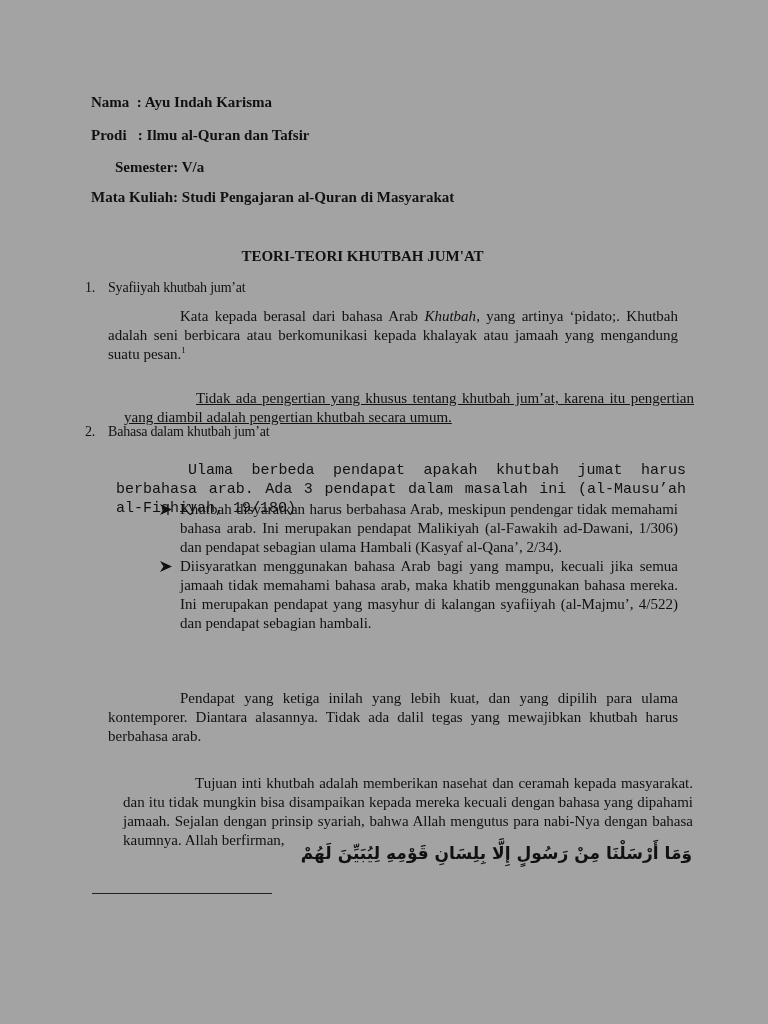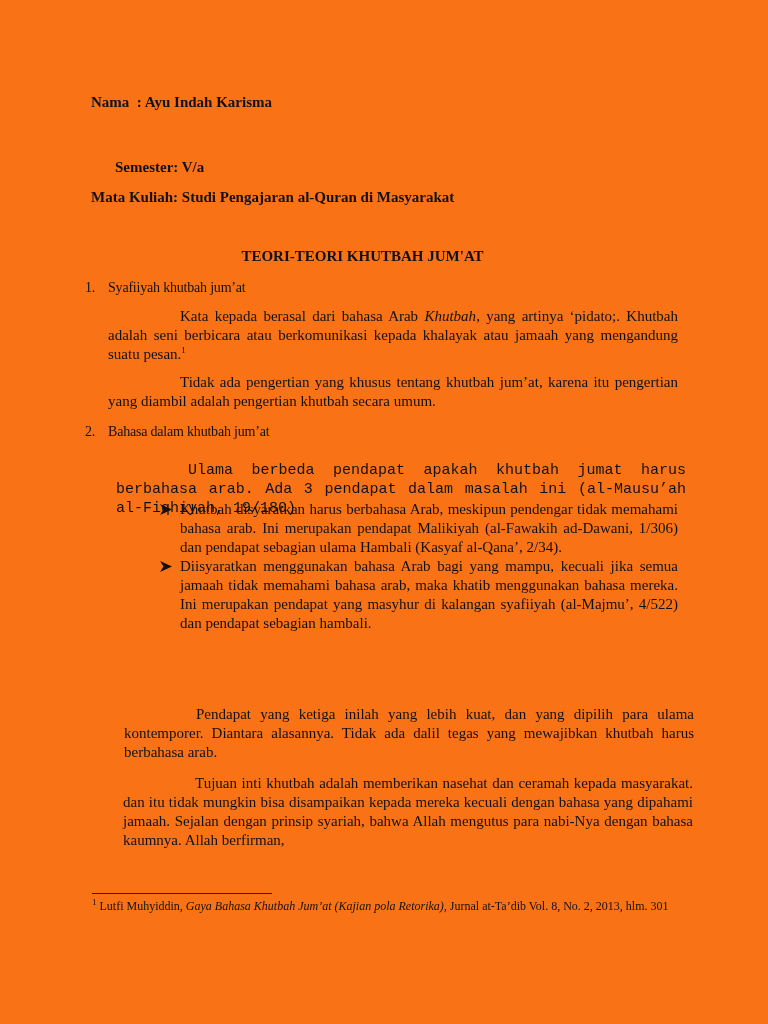--- a/index.html
+++ b/index.html
@@ -12,21 +12,21 @@
       height: 1024px;
       position: relative;
       overflow: hidden;
       font-family: "Liberation Serif", "DejaVu Serif", serif;
       color: #111111;
     }
     .page {
       position: absolute;
       left: 0; top: 0;
       width: 768px; height: 1024px;
-      background: #f97316;
+      background: #a3a3a3;
     }
 
     
     .info-line {
       position: absolute;
       left: 91px;
       font-weight: bold;
       font-size: 15px;
       line-height: 18px;
       white-space: pre;
@@ -118,33 +118,34 @@
       line-height: 15px;
     }
     .fn .it { font-style: italic; }
   </style>
 </head>
 <body>
 
 <div class="page">
 
   <div class="info-line" style="top:93px;">Nama  : Ayu Indah Karisma</div>
+  <div class="info-line" style="top:126px;">Prodi   : Ilmu al-Quran dan Tafsir</div>
   <div class="info-line" style="top:158px;margin-left:24px;">Semester: V/a</div>
   <div class="info-line" style="top:188px;text-align:center;">Mata Kuliah: Studi Pengajaran al-Quran di Masyarakat</div>
 
   <div class="doc-title">TEORI-TEORI KHUTBAH JUM'AT</div>
 
   <div class="section-heading" style="top:279px;">
     <span class="section-num">1.</span>
     <span>Syafiiyah khutbah jum’at</span>
   </div>
 
   <p class="para" style="top:307px; margin:0;"><span>Kata kepada berasal dari bahasa Arab </span><span class="it">Khutbah</span><span>, yang artinya ‘pidato;. Khutbah adalah seni berbicara atau berkomunikasi kepada khalayak atau jamaah yang mengandung suatu pesan.</span><sup>1</sup></p>
 
-  <p class="para" style="top:373px; margin:0;">Tidak ada pengertian yang khusus tentang khutbah jum’at, karena itu pengertian yang diambil adalah pengertian khutbah secara umum.</p>
+  <p class="para" style="top:373px; margin:16px;text-decoration:underline;">Tidak ada pengertian yang khusus tentang khutbah jum’at, karena itu pengertian yang diambil adalah pengertian khutbah secara umum.</p>
 
   <div class="section-heading" style="top:423px;">
     <span class="section-num">2.</span>
     <span>Bahasa dalam khutbah  jum’at</span>
   </div>
 
   <p class="para" style="top:453px; margin:8px;font-family:Liberation Mono, monospace;">Ulama berbeda pendapat apakah khutbah jumat harus berbahasa arab. Ada 3 pendapat dalam masalah ini (al-Mausu’ah al-Fiqhiyah, 19/180)</p>
 
   <ul class="bullets" style="top:500px;">
     <li>
@@ -154,21 +155,21 @@
       <span>Khutbah disyaratkan harus berbahasa Arab, meskipun pendengar tidak memahami bahasa arab. Ini merupakan pendapat Malikiyah (al-Fawakih ad-Dawani, 1/306) dan pendapat sebagian ulama Hambali (Kasyaf al-Qana’, 2/34).</span>
     </li>
     <li>
       <svg class="bullet-arrow" viewBox="0 0 12 11">
           <path d="M0 0 L12 5.5 L0 11 L3.5 5.5 Z" fill="#111"></path>
         </svg>
       <span>Diisyaratkan menggunakan bahasa Arab bagi yang mampu, kecuali jika semua jamaah tidak memahami bahasa arab, maka khatib menggunakan bahasa mereka. Ini merupakan pendapat yang masyhur di kalangan syafiiyah (al-Majmu’, 4/522) dan pendapat sebagian hambali.</span>
     </li>
   </ul>
 
-  <p class="para" style="top:689px; margin:16px;">Pendapat yang ketiga inilah yang lebih kuat, dan yang dipilih para ulama kontemporer. Diantara alasannya. Tidak ada dalil tegas yang mewajibkan khutbah harus berbahasa arab.</p>
+  <p class="para" style="top:689px; margin:0;">Pendapat yang ketiga inilah yang lebih kuat, dan yang dipilih para ulama kontemporer. Diantara alasannya. Tidak ada dalil tegas yang mewajibkan khutbah harus berbahasa arab.</p>
 
   <p class="para" style="top:759px; margin:15px;">Tujuan inti khutbah adalah memberikan nasehat dan ceramah kepada masyarakat. dan itu tidak mungkin bisa disampaikan kepada mereka kecuali dengan bahasa yang dipahami jamaah. Sejalan dengan prinsip syariah, bahwa Allah mengutus para nabi-Nya dengan bahasa kaumnya. Allah berfirman,</p>
 
+  <div class="arabic">وَمَا أَرْسَلْنَا مِنْ رَسُولٍ إِلَّا بِلِسَانِ قَوْمِهِ لِيُبَيِّنَ لَهُمْ</div>
 
   <div class="fn-rule"></div>
-  <div class="fn"><sup>1</sup><span> Lutfi Muhyiddin, </span><span class="it">Gaya Bahasa Khutbah Jum’at (Kajian pola Retorika),</span><span> Jurnal at-Ta’dib Vol. 8, No. 2,  2013, hlm. 301</span></div>
 
 </div>
 
 </body></html>

